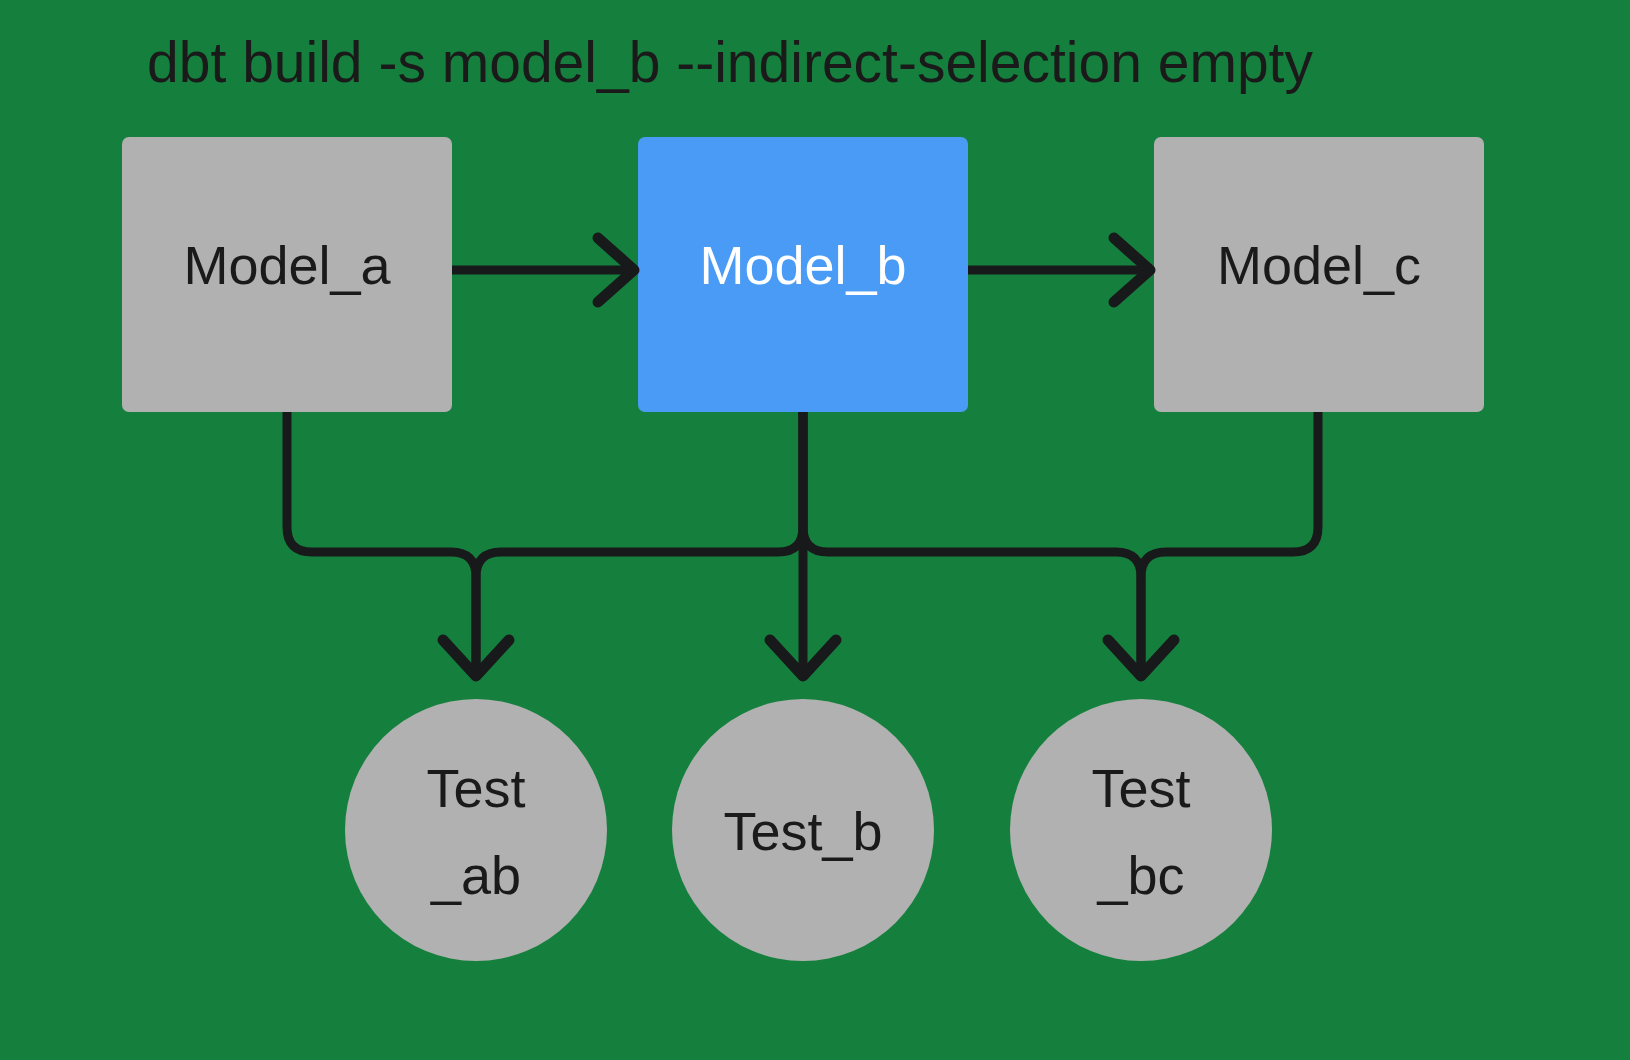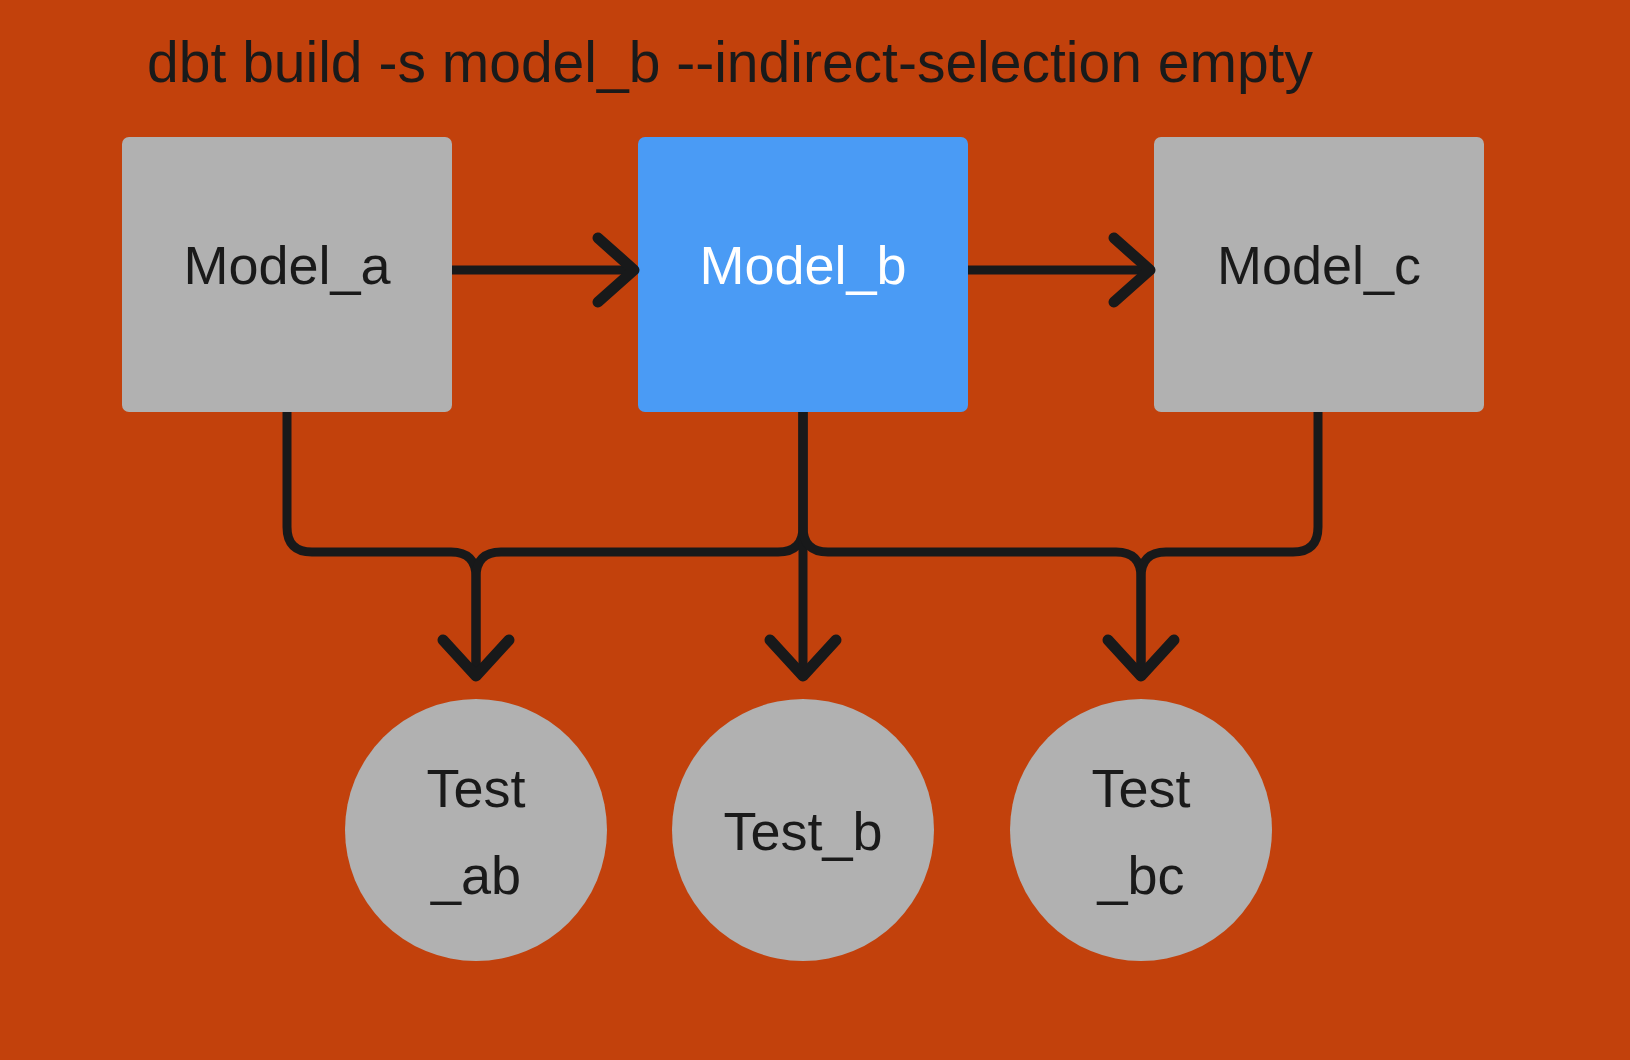--- a/index.html
+++ b/index.html
@@ -10,21 +10,21 @@
   body {
     width: 1630px;
     height: 1060px;
     overflow: hidden;
     font-family: "Liberation Sans", sans-serif;
   }
   #diagram-root {
     position: relative;
     width: 1630px;
     height: 1060px;
-    background: #c2410c;
+    background: #15803d;
   }
   svg#dag {
     display: block;
     width: 1630px;
     height: 1060px;
   }
   .node-label {
     font-family: "Liberation Sans", sans-serif;
     font-size: 54px;
     text-anchor: middle;

